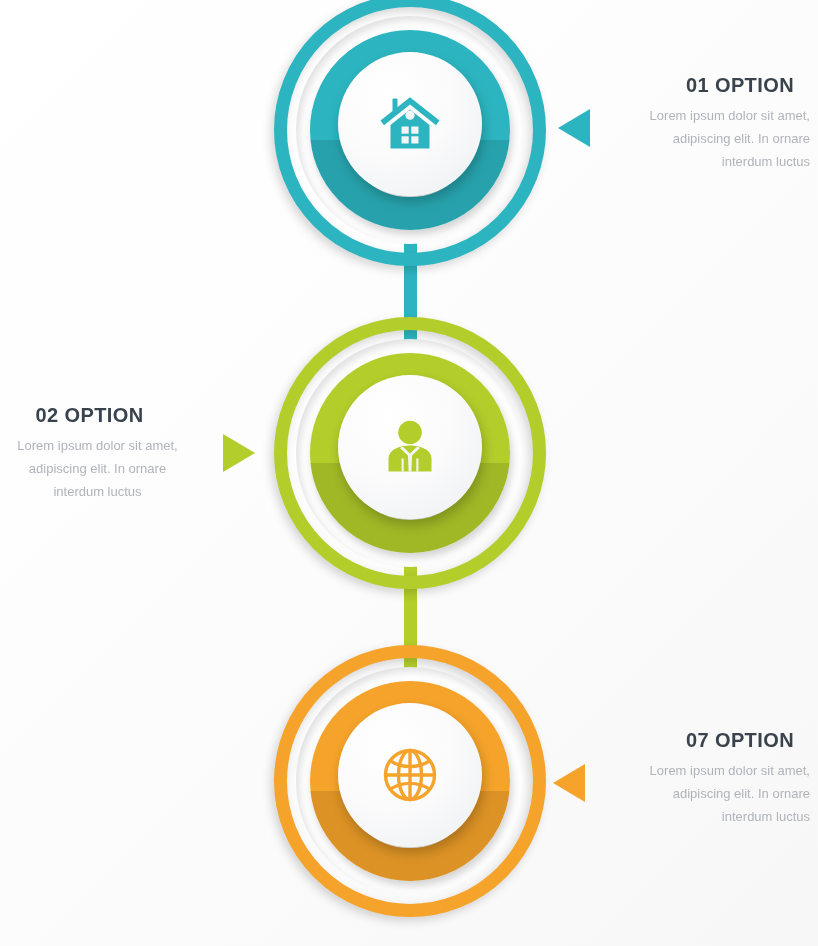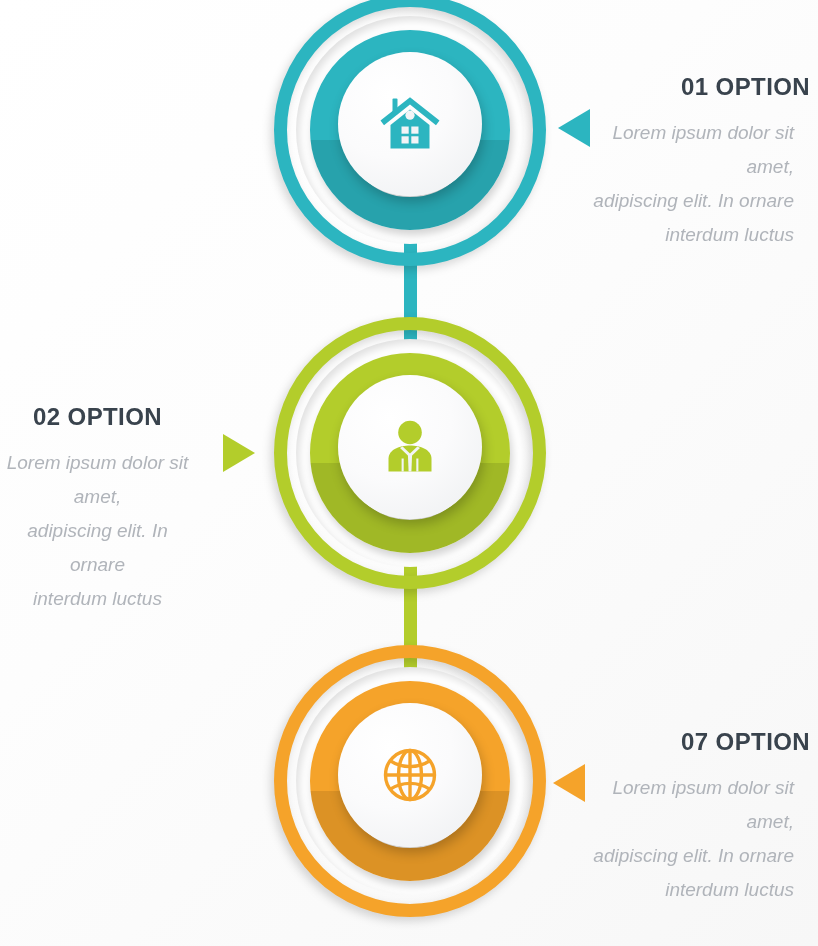--- a/index.html
+++ b/index.html
@@ -90,33 +90,32 @@
   }
   .arrow.right {
     border-top: 19px solid transparent;
     border-bottom: 19px solid transparent;
     border-left: 32px solid #b3cd2b;
   }
 
   
   .textblock { position: absolute; }
   .tb-title {
-    font-size: 24px;
+    font-size: 20px;
     font-weight: bold;
     color: #39434d;
     letter-spacing: 0.4px;
-    margin: 0 0 8px 0;
+    margin: 0 16px 8px 0;
     line-height: 1.1;
   }
   .tb-body {
-    font-size: 19px;
+    font-size: 13px;
     color: #b0b4ba;
     line-height: 1.78;
-    margin: 16px;
-    font-style: italic;
+    margin: 0;
   }
   .align-right { text-align: right; }
   .align-center { text-align: center; }
 </style>
 </head>
 <body>
 
 <div id="canvas" style="background-color: rgb(255, 255, 255);">
 
   <div class="connector" id="connector-1-2" style="left: 404px; top: 236px; height: 126px; background: rgb(44, 181, 192);"></div>

